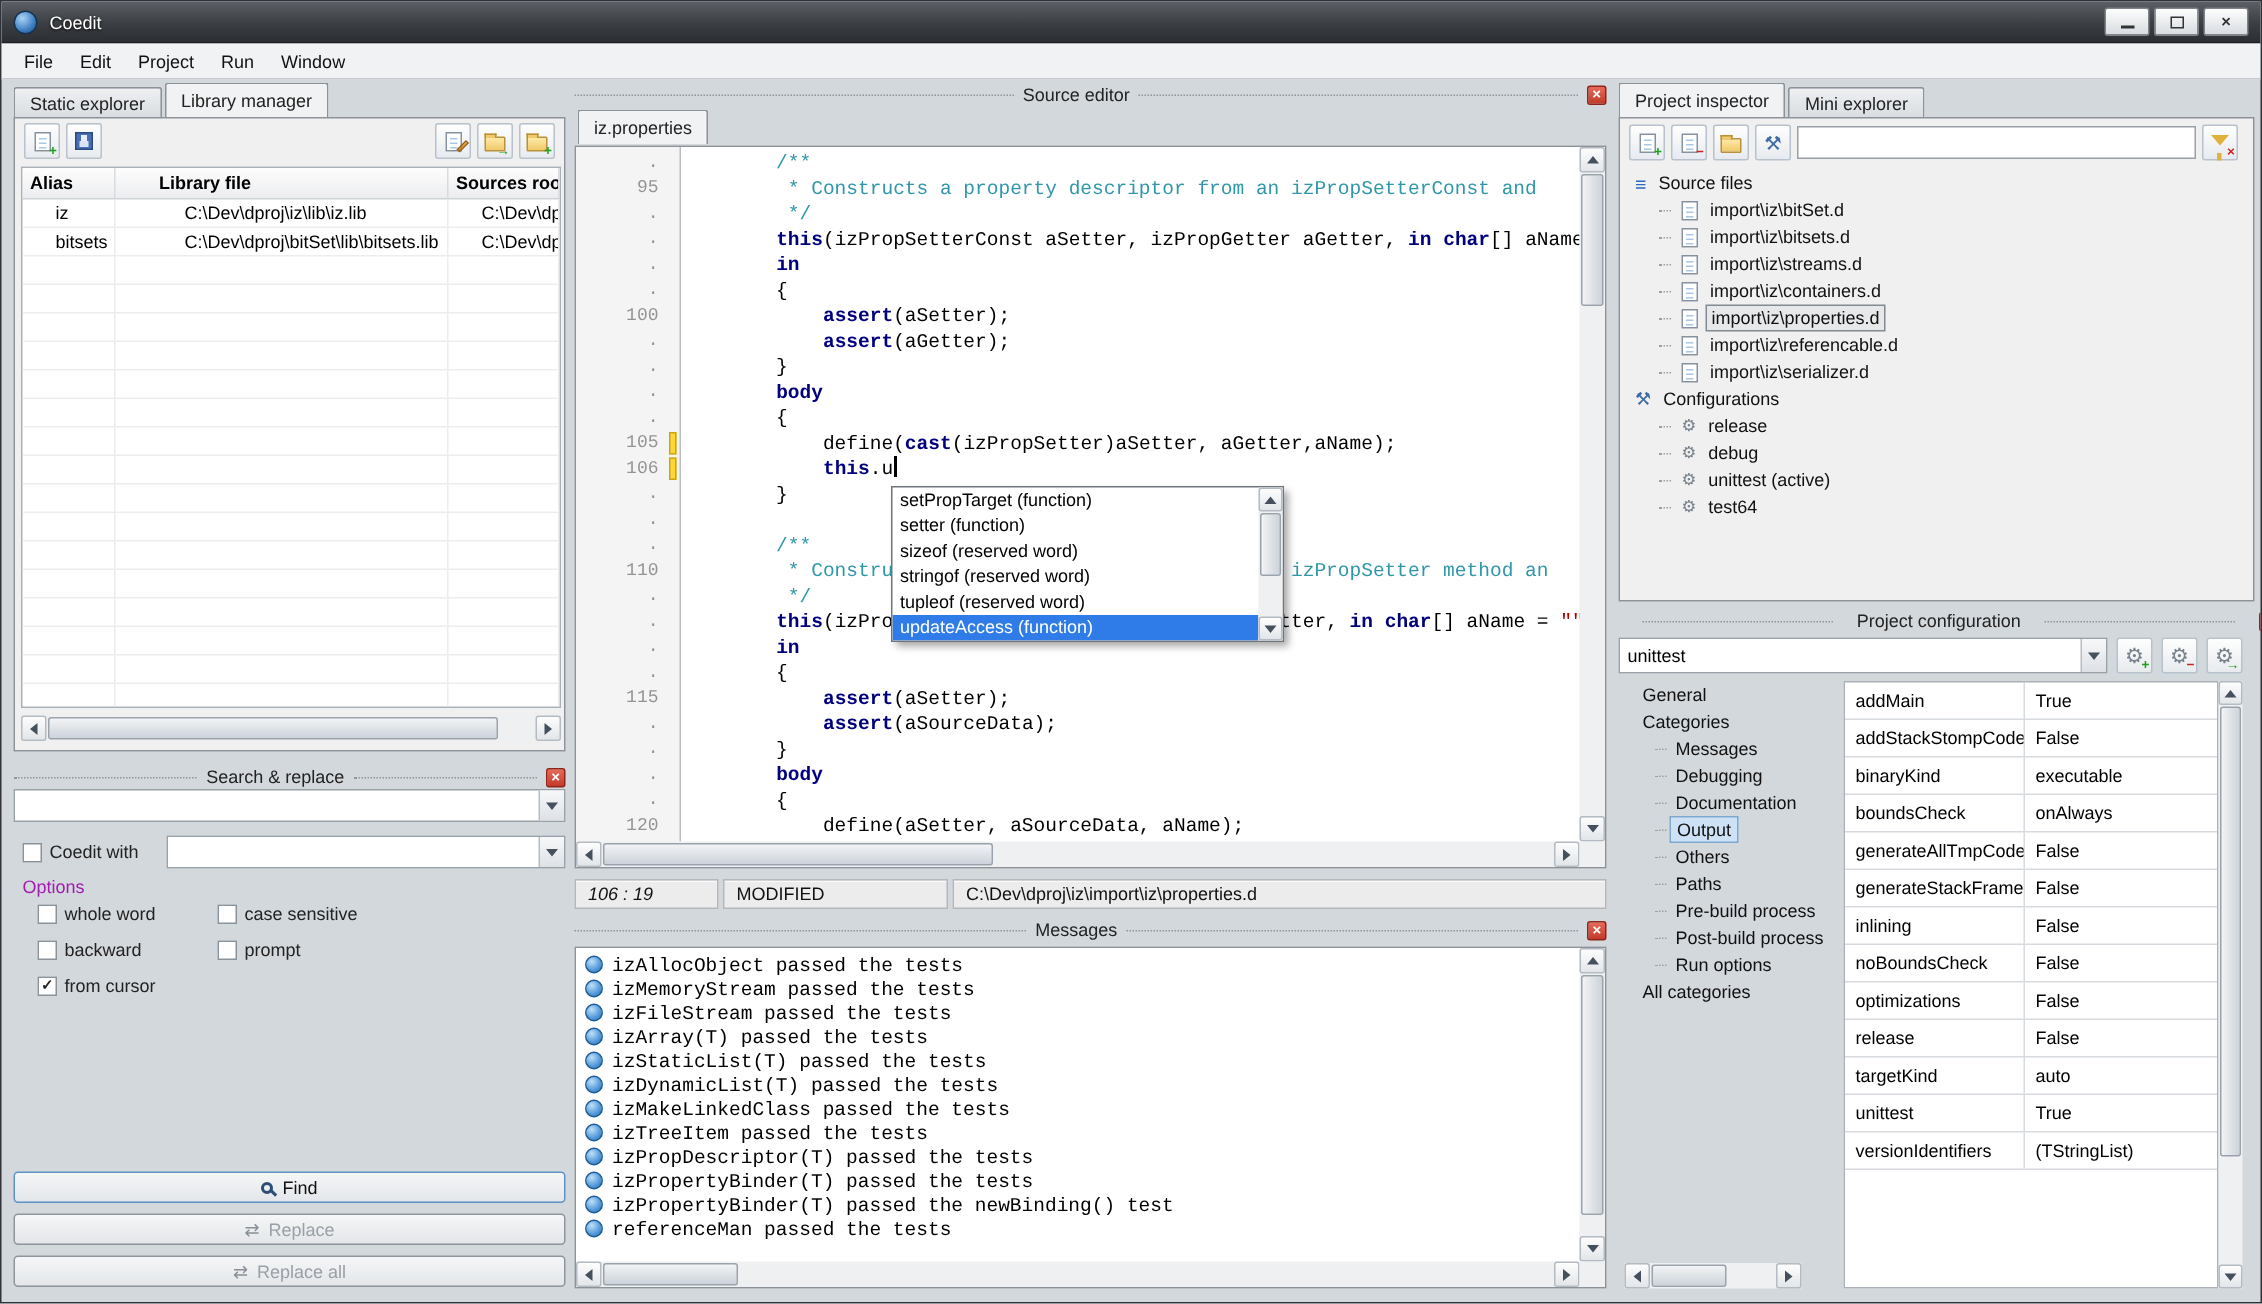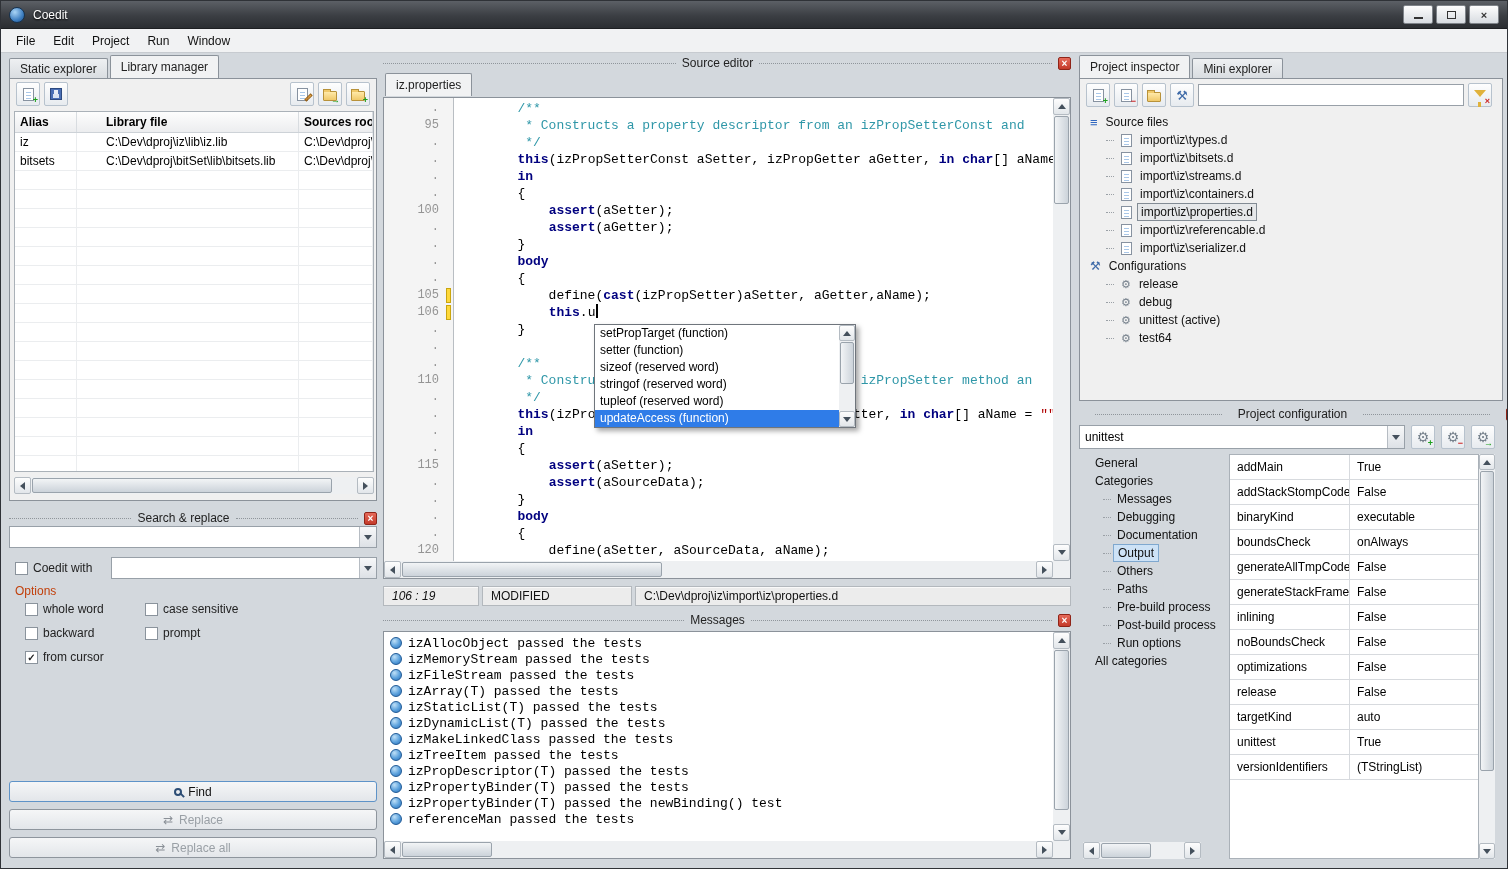--- a/index.html
+++ b/index.html
@@ -52,21 +52,21 @@
   .ic-mag::after{content:"";position:absolute;width:6px;height:2px;background:#2c4d75;right:-5px;bottom:-2px;transform:rotate(45deg);}
   .ic-swap{font-size:12px;color:#8a9097;line-height:1;}
   .ic-gear-big{font-size:14px;color:#76818c;line-height:1;}
   .ic-tools-big{font-size:13px;color:#3e6aa8;line-height:1;}
 
   
   #lib-table{position:absolute;left:4px;top:32px;width:360px;height:361px;background:#fff;border:1px solid #aab1b8;overflow:hidden;}
   .lt-header{display:flex;height:21px;background:linear-gradient(#fdfdfd,#ecedef);border-bottom:1px solid #cdd2d7;font-weight:bold;}
   .lt-hcell{font-size:12px;padding:3px 5px;border-right:1px solid #d8dce0;white-space:nowrap;overflow:hidden;}
   .lt-row{display:flex;height:19px;border-bottom:1px solid #ebedef;}
-  .lt-cell{font-size:12px;padding:2px 5px;border-right:1px solid #ebedef;white-space:nowrap;overflow:hidden;}
+  .lt-cell{font-size:12px;padding:2px 22px;border-right:1px solid #ebedef;white-space:nowrap;overflow:hidden;}
   .c0{width:62px;flex:none;}
   .c1{width:198px;flex:none;margin-left:24px;}
   .c2{flex:1;}
 
   
   .dot-header{position:absolute;display:flex;align-items:center;gap:6px;height:14px;font-size:12px;color:#222;}
   .dotline{flex:1;border-top:1px dotted #8f959b;height:0;}
   .close-box{width:13px;height:13px;background:linear-gradient(#e66a5a,#c43a2a);border:1px solid #8f2418;border-radius:2px;color:#fff;font-size:10px;line-height:11px;text-align:center;font-weight:bold;flex:none;}
 
   
@@ -76,21 +76,21 @@
   .arr-down{width:0;height:0;border-left:4px solid transparent;border-right:4px solid transparent;border-top:5px solid #44505c;}
   .arr-up{width:0;height:0;border-left:4px solid transparent;border-right:4px solid transparent;border-bottom:5px solid #44505c;}
   .arr-left{width:0;height:0;border-top:4px solid transparent;border-bottom:4px solid transparent;border-right:5px solid #44505c;}
   .arr-right{width:0;height:0;border-top:4px solid transparent;border-bottom:4px solid transparent;border-left:5px solid #44505c;}
 
   
   #search-header{left:0;top:455px;width:368px;}
   #search-combo{left:0;top:470px;width:368px;}
   #replace-with-cb{position:absolute;left:6px;top:504px;display:flex;gap:5px;align-items:center;}
   #replace-combo{left:102px;top:501px;width:266px;}
-  #options-label{position:absolute;left:6px;top:528px;font-size:12px;color:#c2410c;}
+  #options-label{position:absolute;left:6px;top:528px;font-size:12px;color:#a21caf;}
   #search-checkboxes{position:absolute;left:0;top:545px;width:368px;height:74px;}
   .cb-wrap{position:absolute;display:flex;align-items:center;gap:5px;height:16px;}
   .cb-box{width:13px;height:13px;background:#fff;border:1px solid #8a939c;font-size:10px;line-height:11px;text-align:center;color:#222;font-weight:bold;flex:none;}
   .cb-label{font-size:12px;color:#222;white-space:nowrap;}
   .big-btn{position:absolute;left:0;width:368px;height:21px;border:1px solid #8e959d;border-radius:3px;background:linear-gradient(#f5f6f7,#e3e6ea);font-size:12px;font-family:"Liberation Sans",sans-serif;display:flex;align-items:center;justify-content:center;gap:6px;color:#111;}
   #btn-find{top:725px;border-color:#5e93c8;}
   #btn-replace{top:753px;color:#9aa0a6;}
   #btn-replace-all{top:781px;color:#9aa0a6;}
 
   
@@ -621,21 +621,21 @@
           <span class="ic-funnel"></span>
           <span class="badge minus">×</span>
         </button>
       <div id="insp-tree">
           <div class="tree-row root">
             <span class="ic-list">≡</span>
             <span class="lbl">Source files</span>
           </div>
           <div class="tree-row child">
             <span class="ic-file"></span>
-            <span class="lbl">import\iz\types.d</span>
+            <span class="lbl">import\iz\bitSet.d</span>
           </div>
           <div class="tree-row child">
             <span class="ic-file"></span>
             <span class="lbl">import\iz\bitsets.d</span>
           </div>
           <div class="tree-row child">
             <span class="ic-file"></span>
             <span class="lbl">import\iz\streams.d</span>
           </div>
           <div class="tree-row child">

